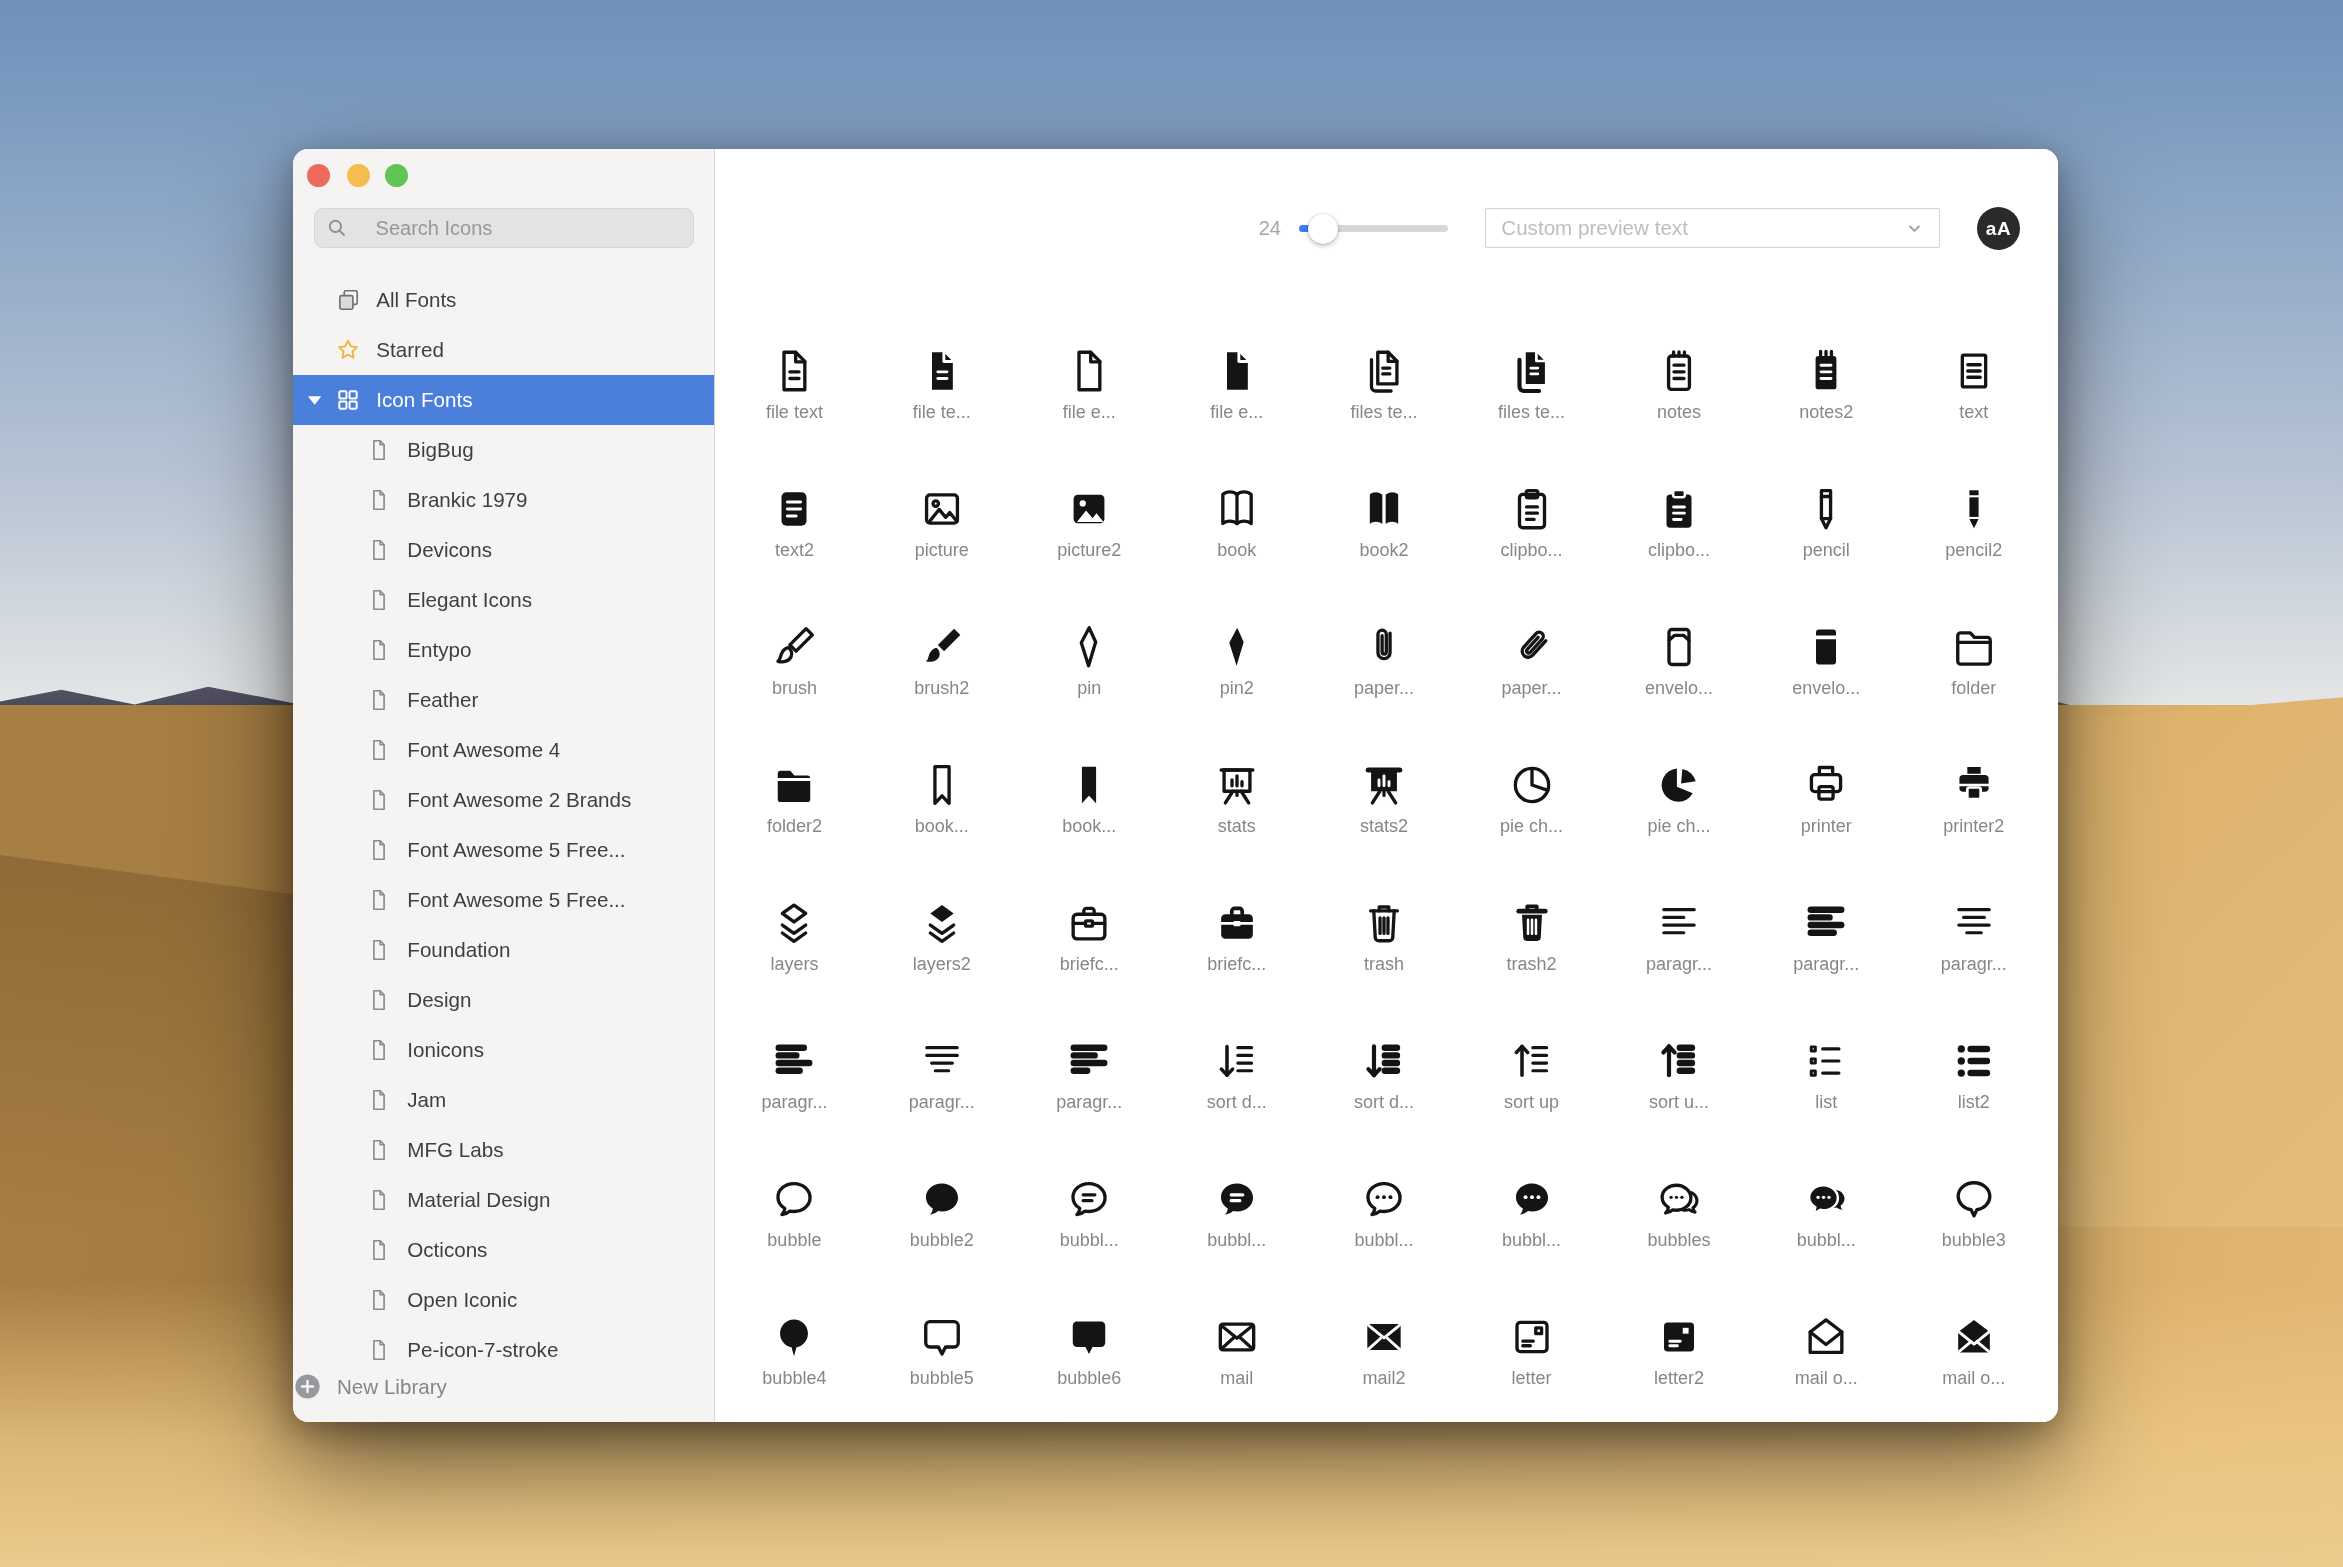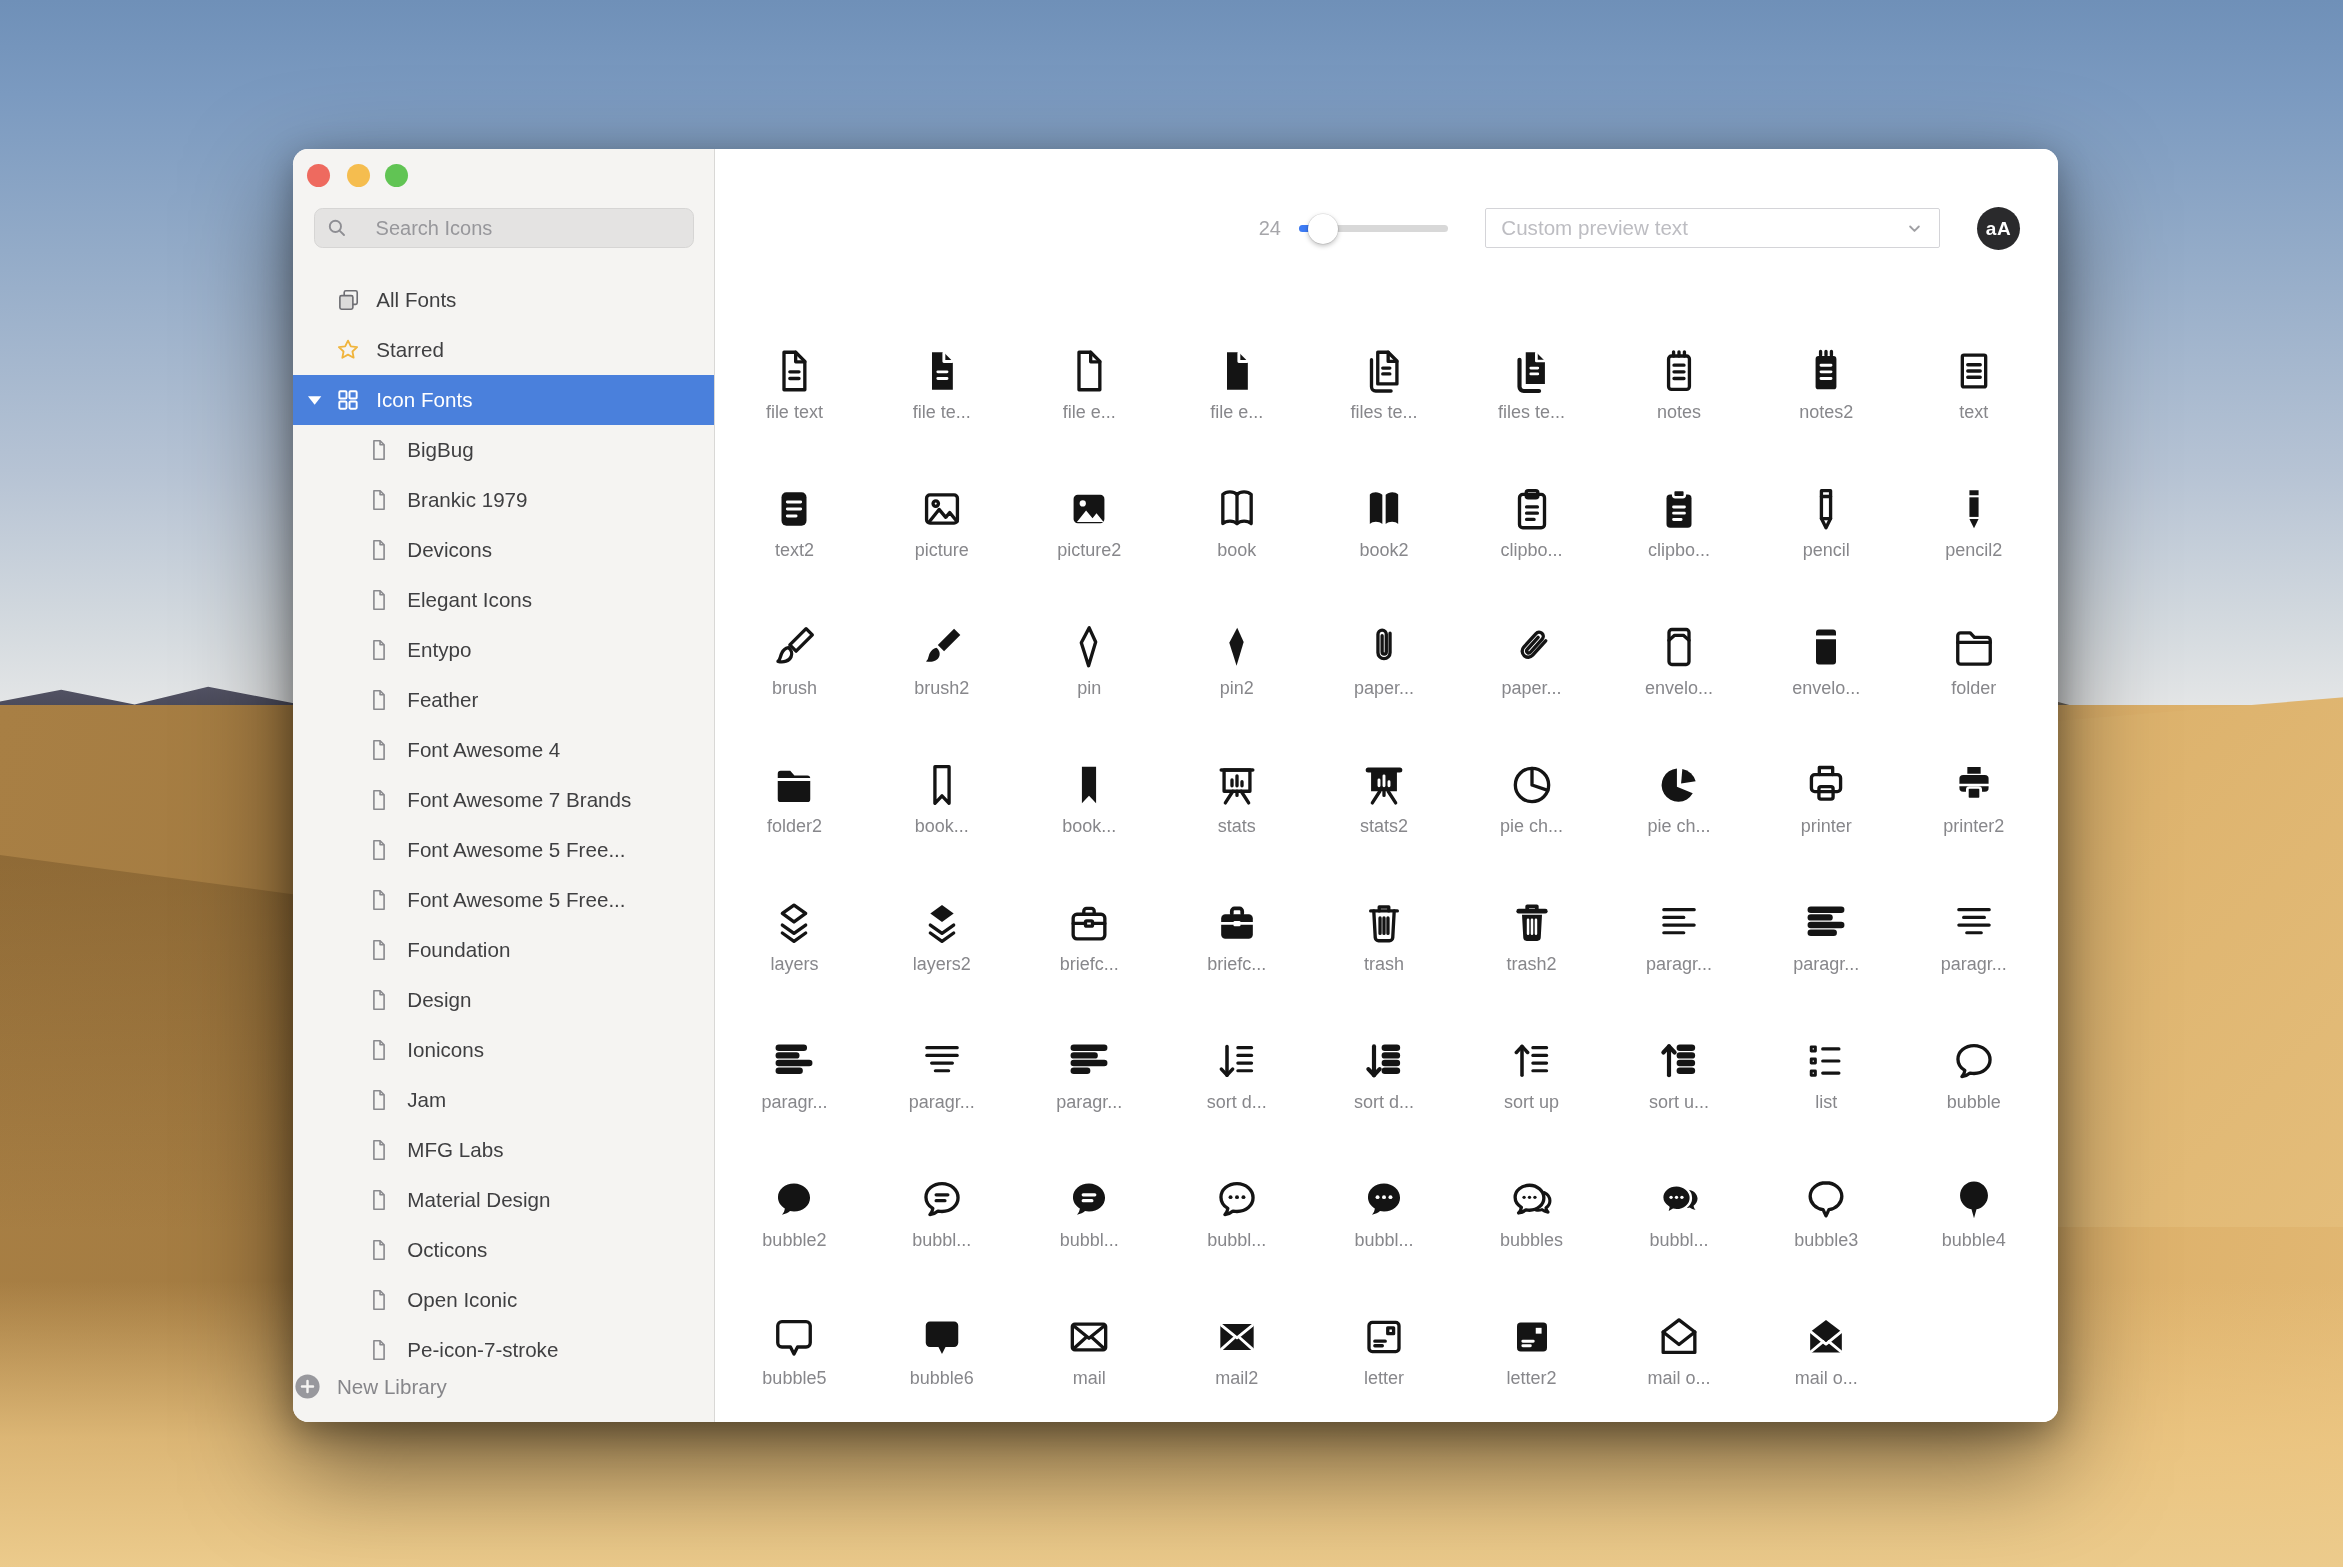--- a/index.html
+++ b/index.html
@@ -192,21 +192,21 @@
           </span>
           <span class="lbl">Font Awesome 4</span>
         </div>
         <div class="srow lv1">
           <span>
             <svg viewBox="0 0 24 24" width="26" height="26" fill="none">
               <path d="M7.3 3.5h5.7l3.7 3.7v13.3H7.3z" stroke="#8a8a8e" stroke-width="1.5" fill="none" stroke-linejoin="round"></path>
               <path d="M13 3.5V7.2h3.7" stroke="#8a8a8e" stroke-width="1.5" fill="none" stroke-linejoin="round"></path>
             </svg>
           </span>
-          <span class="lbl">Font Awesome 7 Brands</span>
+          <span class="lbl">Font Awesome 2 Brands</span>
         </div>
         <div class="srow lv1">
           <span>
             <svg viewBox="0 0 24 24" width="26" height="26" fill="none">
               <path d="M7.3 3.5h5.7l3.7 3.7v13.3H7.3z" stroke="#8a8a8e" stroke-width="1.5" fill="none" stroke-linejoin="round"></path>
               <path d="M13 3.5V7.2h3.7" stroke="#8a8a8e" stroke-width="1.5" fill="none" stroke-linejoin="round"></path>
             </svg>
           </span>
           <span class="lbl">Font Awesome 5 Free...</span>
         </div>
@@ -861,20 +861,33 @@
               <path d="M10.4 12h7.8" stroke-width="1.5"></path>
               <rect x="4.9" y="16.8" width="2" height="2" stroke-width="1.4"></rect>
               <path d="M10.4 17.8h7.8" stroke-width="1.5"></path>
             </svg>
           </div>
           <div class="glabel">list</div>
         </div>
         <div class="cell">
           <div class="gly">
             <svg viewBox="0 0 24 24" width="50" height="50" fill="none" stroke="#141414" stroke-width="1.6" stroke-linecap="round" stroke-linejoin="round">
+              <circle cx="5.9" cy="6.2" r="1.75" fill="#141414" stroke="none"></circle>
+              <path d="M10.4 6.2h7.8" stroke-width="3.1"></path>
+              <circle cx="5.9" cy="12" r="1.75" fill="#141414" stroke="none"></circle>
+              <path d="M10.4 12h7.8" stroke-width="3.1"></path>
+              <circle cx="5.9" cy="17.8" r="1.75" fill="#141414" stroke="none"></circle>
+              <path d="M10.4 17.8h7.8" stroke-width="3.1"></path>
+            </svg>
+          </div>
+          <div class="glabel">list2</div>
+        </div>
+        <div class="cell">
+          <div class="gly">
+            <svg viewBox="0 0 24 24" width="50" height="50" fill="none" stroke="#141414" stroke-width="1.6" stroke-linecap="round" stroke-linejoin="round">
               <path d="M12 4.6c-4.3 0-7.7 2.9-7.7 6.5 0 2.2 1.3 4.2 3.3 5.4-.1 1-.5 2.1-1.4 3 1.7-.2 3-.9 3.9-1.7.6.1 1.2.2 1.9.2 4.3 0 7.7-2.9 7.7-6.6S16.3 4.6 12 4.6z"></path>
             </svg>
           </div>
           <div class="glabel">bubble</div>
         </div>
         <div class="cell">
           <div class="gly">
             <svg viewBox="0 0 24 24" width="50" height="50" fill="none" stroke="#141414" stroke-width="1.6" stroke-linecap="round" stroke-linejoin="round">
               <path d="M12 4.6c-4.3 0-7.7 2.9-7.7 6.5 0 2.2 1.3 4.2 3.3 5.4-.1 1-.5 2.1-1.4 3 1.7-.2 3-.9 3.9-1.7.6.1 1.2.2 1.9.2 4.3 0 7.7-2.9 7.7-6.6S16.3 4.6 12 4.6z" fill="#141414" stroke="none"></path>
             </svg>

